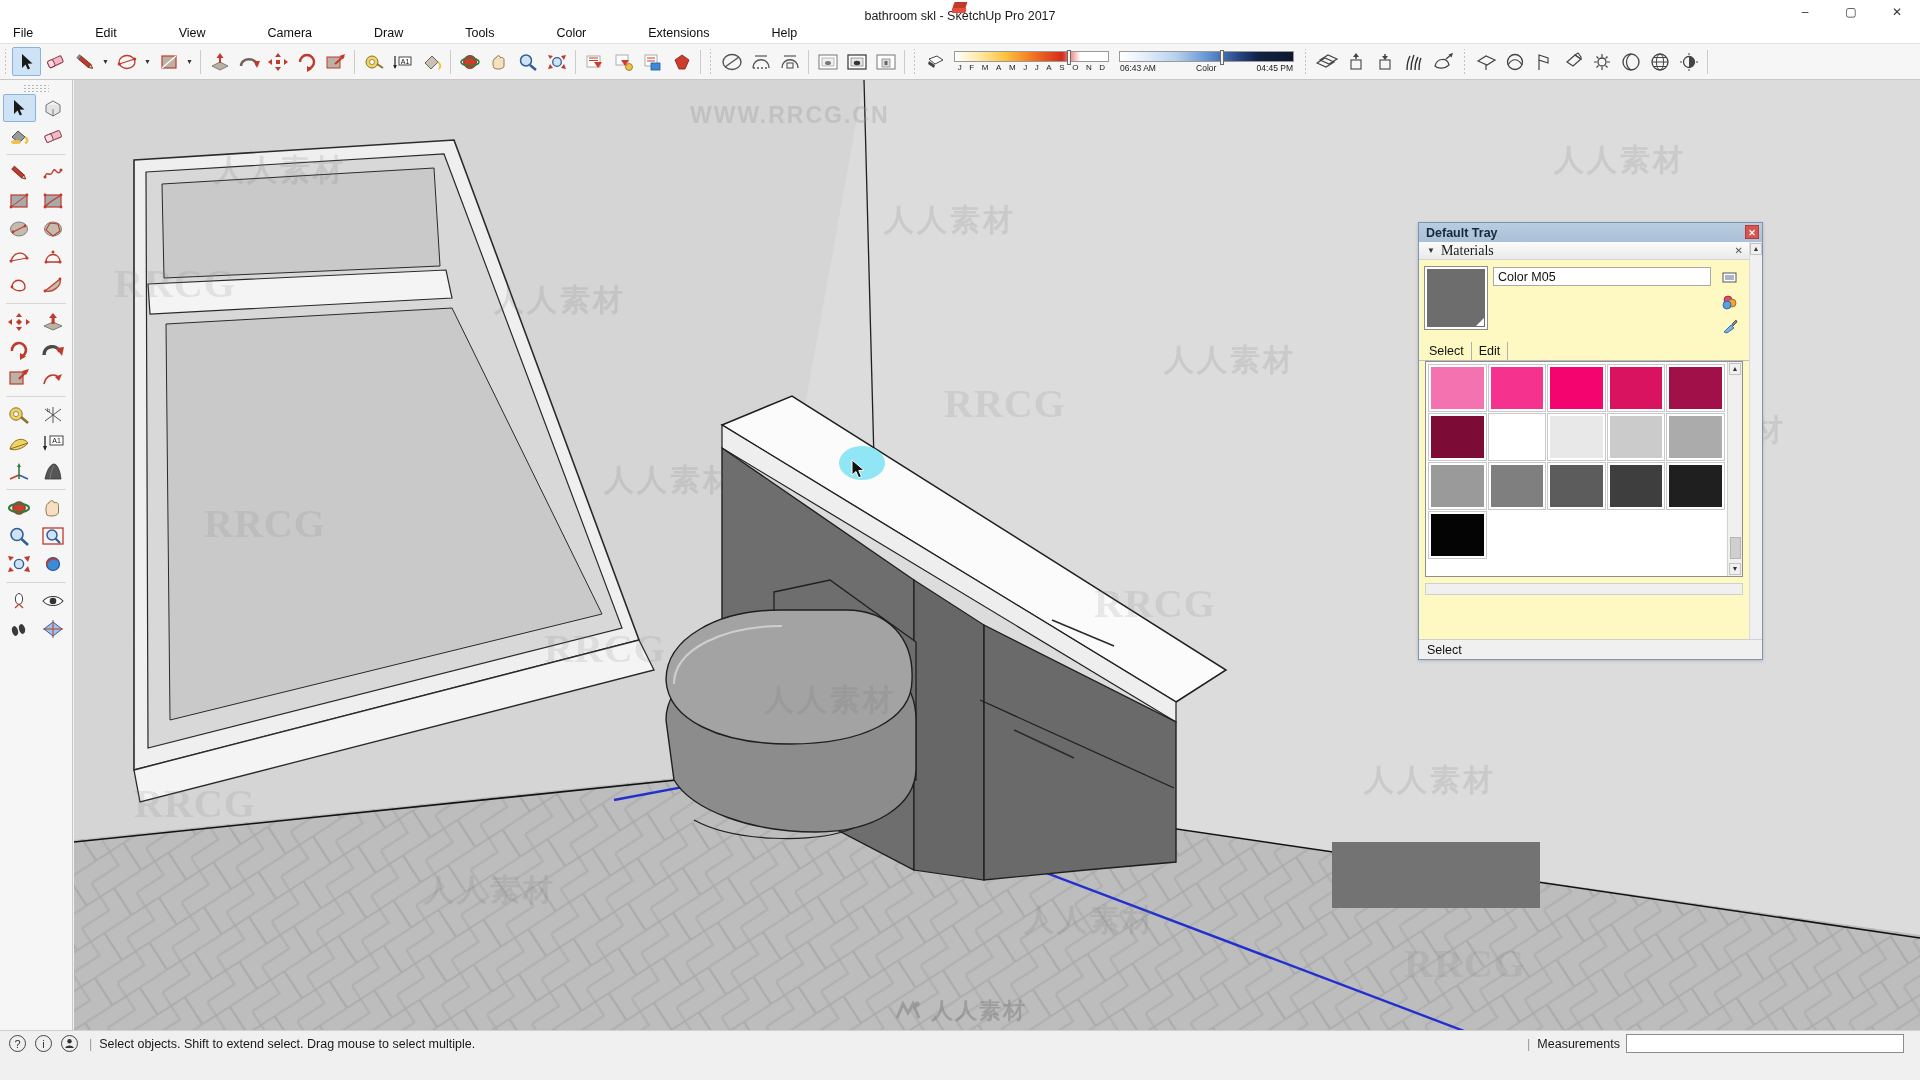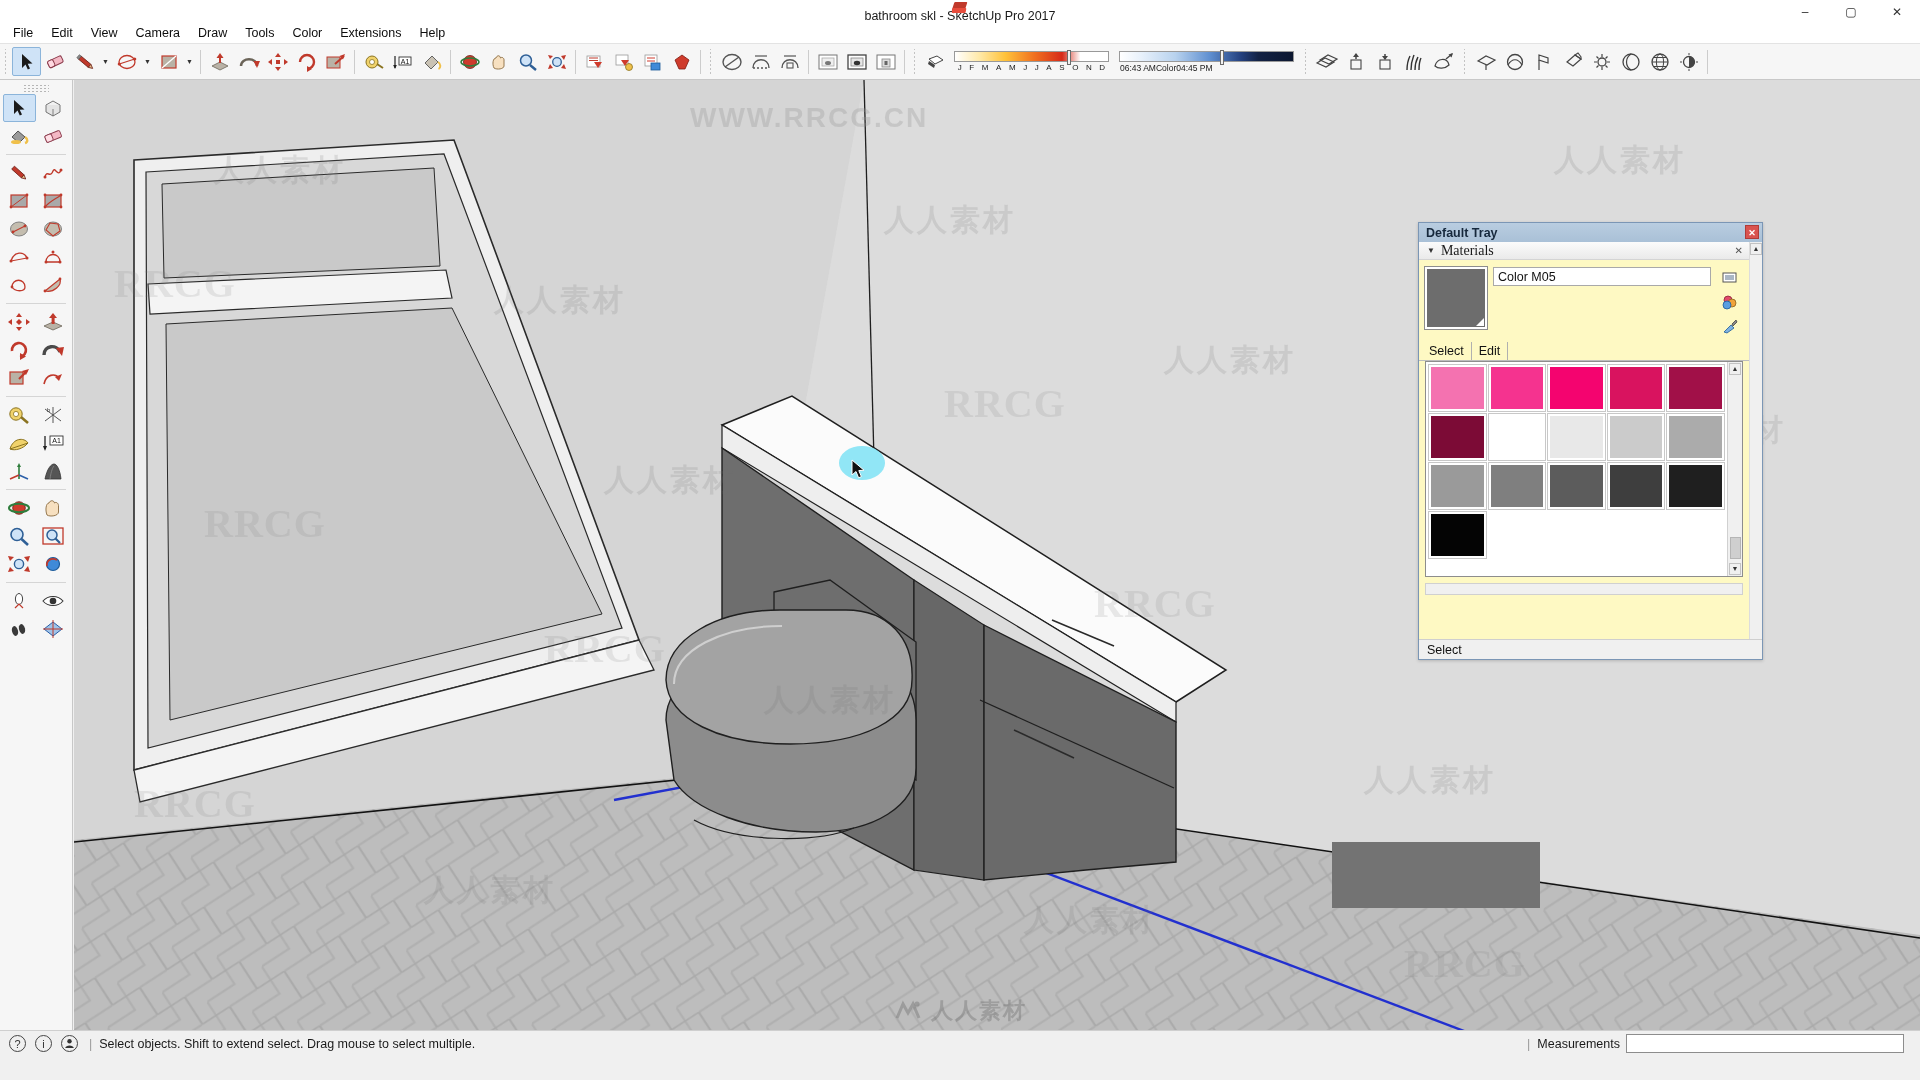--- a/index.html
+++ b/index.html
@@ -37,20 +37,21 @@
   #win-buttons { position:absolute; right:0; top:0; display:flex; height:23px; }
   .win-btn {
     width:46px; height:23px; display:flex; align-items:center; justify-content:center;
     font-size:12px; color:#333;
   }
 
   
   #menubar {
     height:20px; background:#ffffff; display:flex; align-items:flex-end;
     padding-left:4px;
+    gap:44px;
   }
   .menu-item {
     padding: 2px 9px; font-size:12.5px; color:#0d0d0d; line-height:16px;
   }
 
   
   #toolbar {
     height: 37px; background:#f6f6f6;
     border-top:1px solid #e3e3e3; border-bottom:1px solid #c8c8c8;
     display:flex; align-items:center;
@@ -89,21 +90,21 @@
     width:155px; display:flex; justify-content:space-around;
     font-size:8px; color:#202020; letter-spacing:.2px; margin-top:1px;
     font-family:"Liberation Sans", sans-serif;
   }
   .time-strip {
     width:175px; height:11px;
     background: linear-gradient(to right,#ffffff 0%, #e8f1fb 12%, #b8d2ee 32%, #5f8fd0 52%, #24407e 70%, #132244 80%, #0c1730 100%);
     border:1px solid #999; position:relative;
   }
   .time-labels {
-    width:175px; display:flex; 
+    width:175px; display:flex; justify-content:space-between;
     font-size:8.5px; color:#202020; margin-top:1px; padding:0 1px;
   }
 
   
   #main { position:relative; width:1920px; height:976px; }
 
   
   #lefttools {
     position:absolute; left:0; top:0; width:73px; height:976px;
     background:#f6f6f6; border-right:1px solid #c8c8c8;
@@ -269,21 +270,21 @@
 
   
   .wm {
     position:absolute; pointer-events:none; user-select:none;
     font-weight:bold; color:rgba(120,120,120,.16);
     white-space:nowrap;
   }
   .wm.cn { font-size:30px; letter-spacing:3px; color:rgba(110,110,110,.17); }
   .wm.rrcg { font-size:40px; font-family:"Liberation Serif", serif; color:rgba(120,120,120,.15); letter-spacing:1px;}
   #wm-top {
-    position:absolute; left:690px; top:22px; font-size:28px; font-weight:bold;
+    position:absolute; left:690px; top:22px; font-size:23px; font-weight:bold;
     color:rgba(150,150,150,.30); letter-spacing:2px; z-index:30; pointer-events:none;
   }
   #wm-bottom {
     position:absolute; left:50%; transform:translateX(-50%); bottom:30px;
     display:flex; align-items:center; gap:8px; z-index:30; pointer-events:none;
     color:rgba(115,115,115,.42);
   }
   #wm-bottom .txt { font-size:22px; font-weight:bold; letter-spacing:2px; }
 
   

